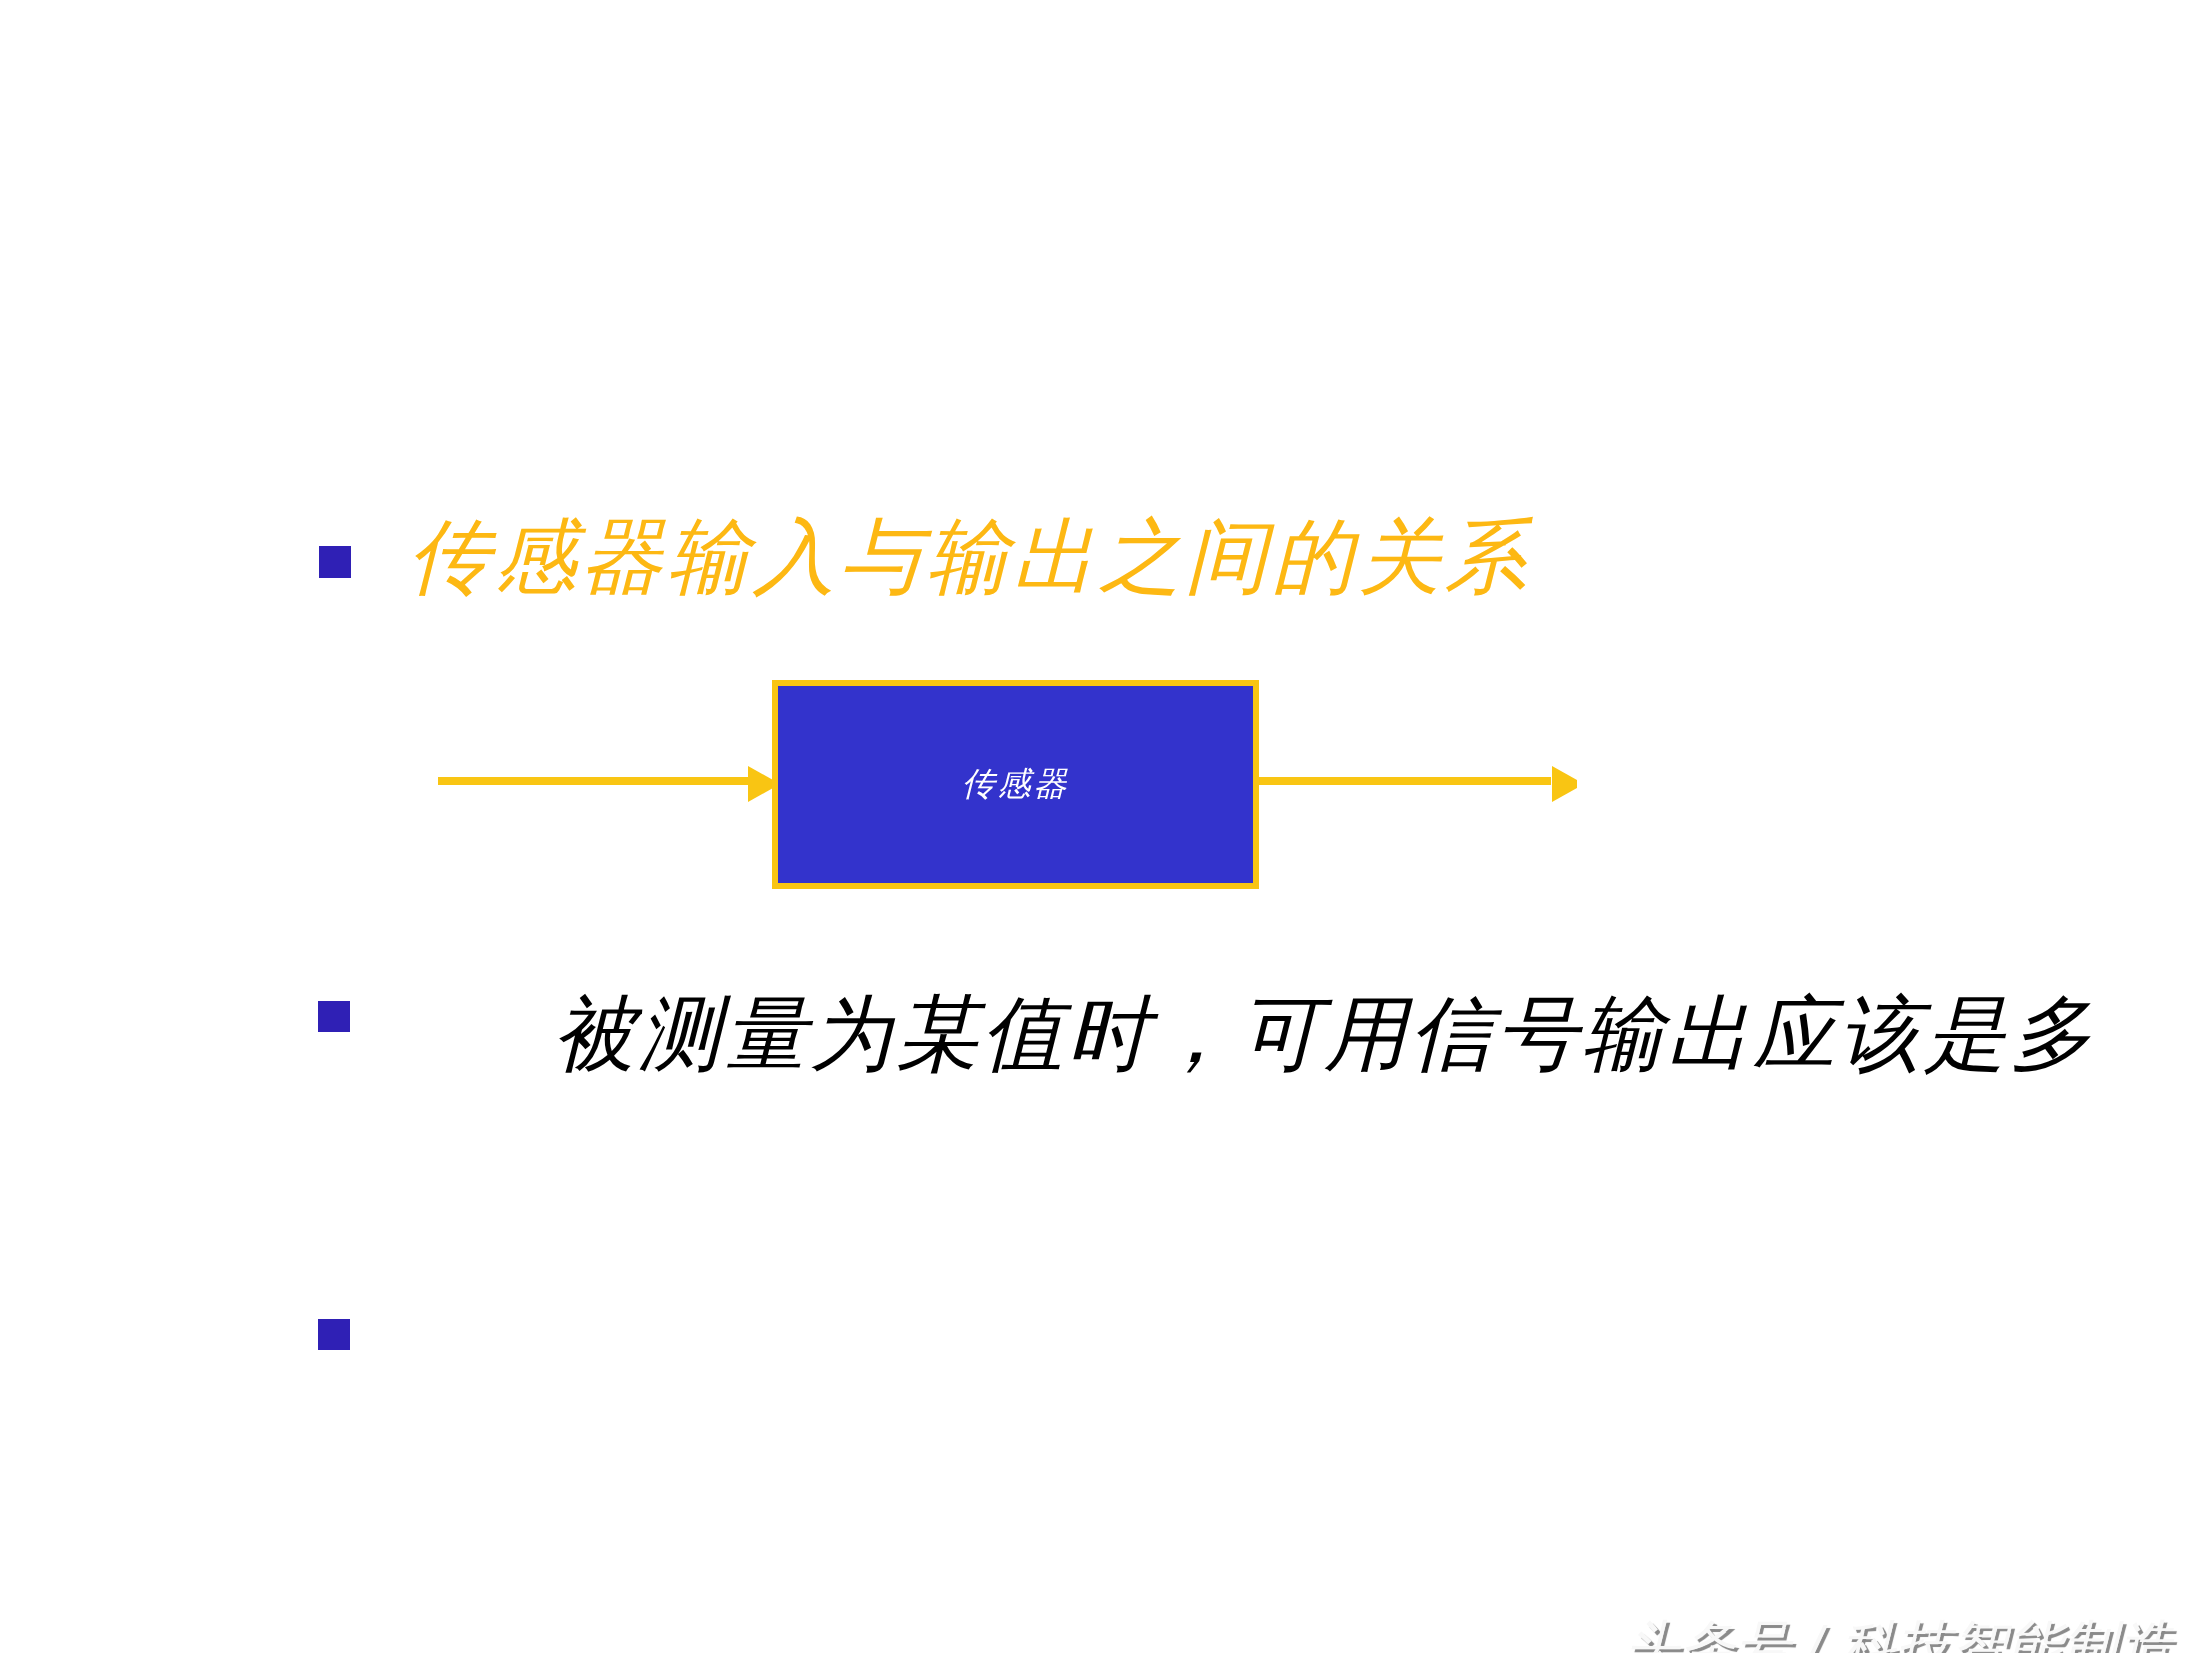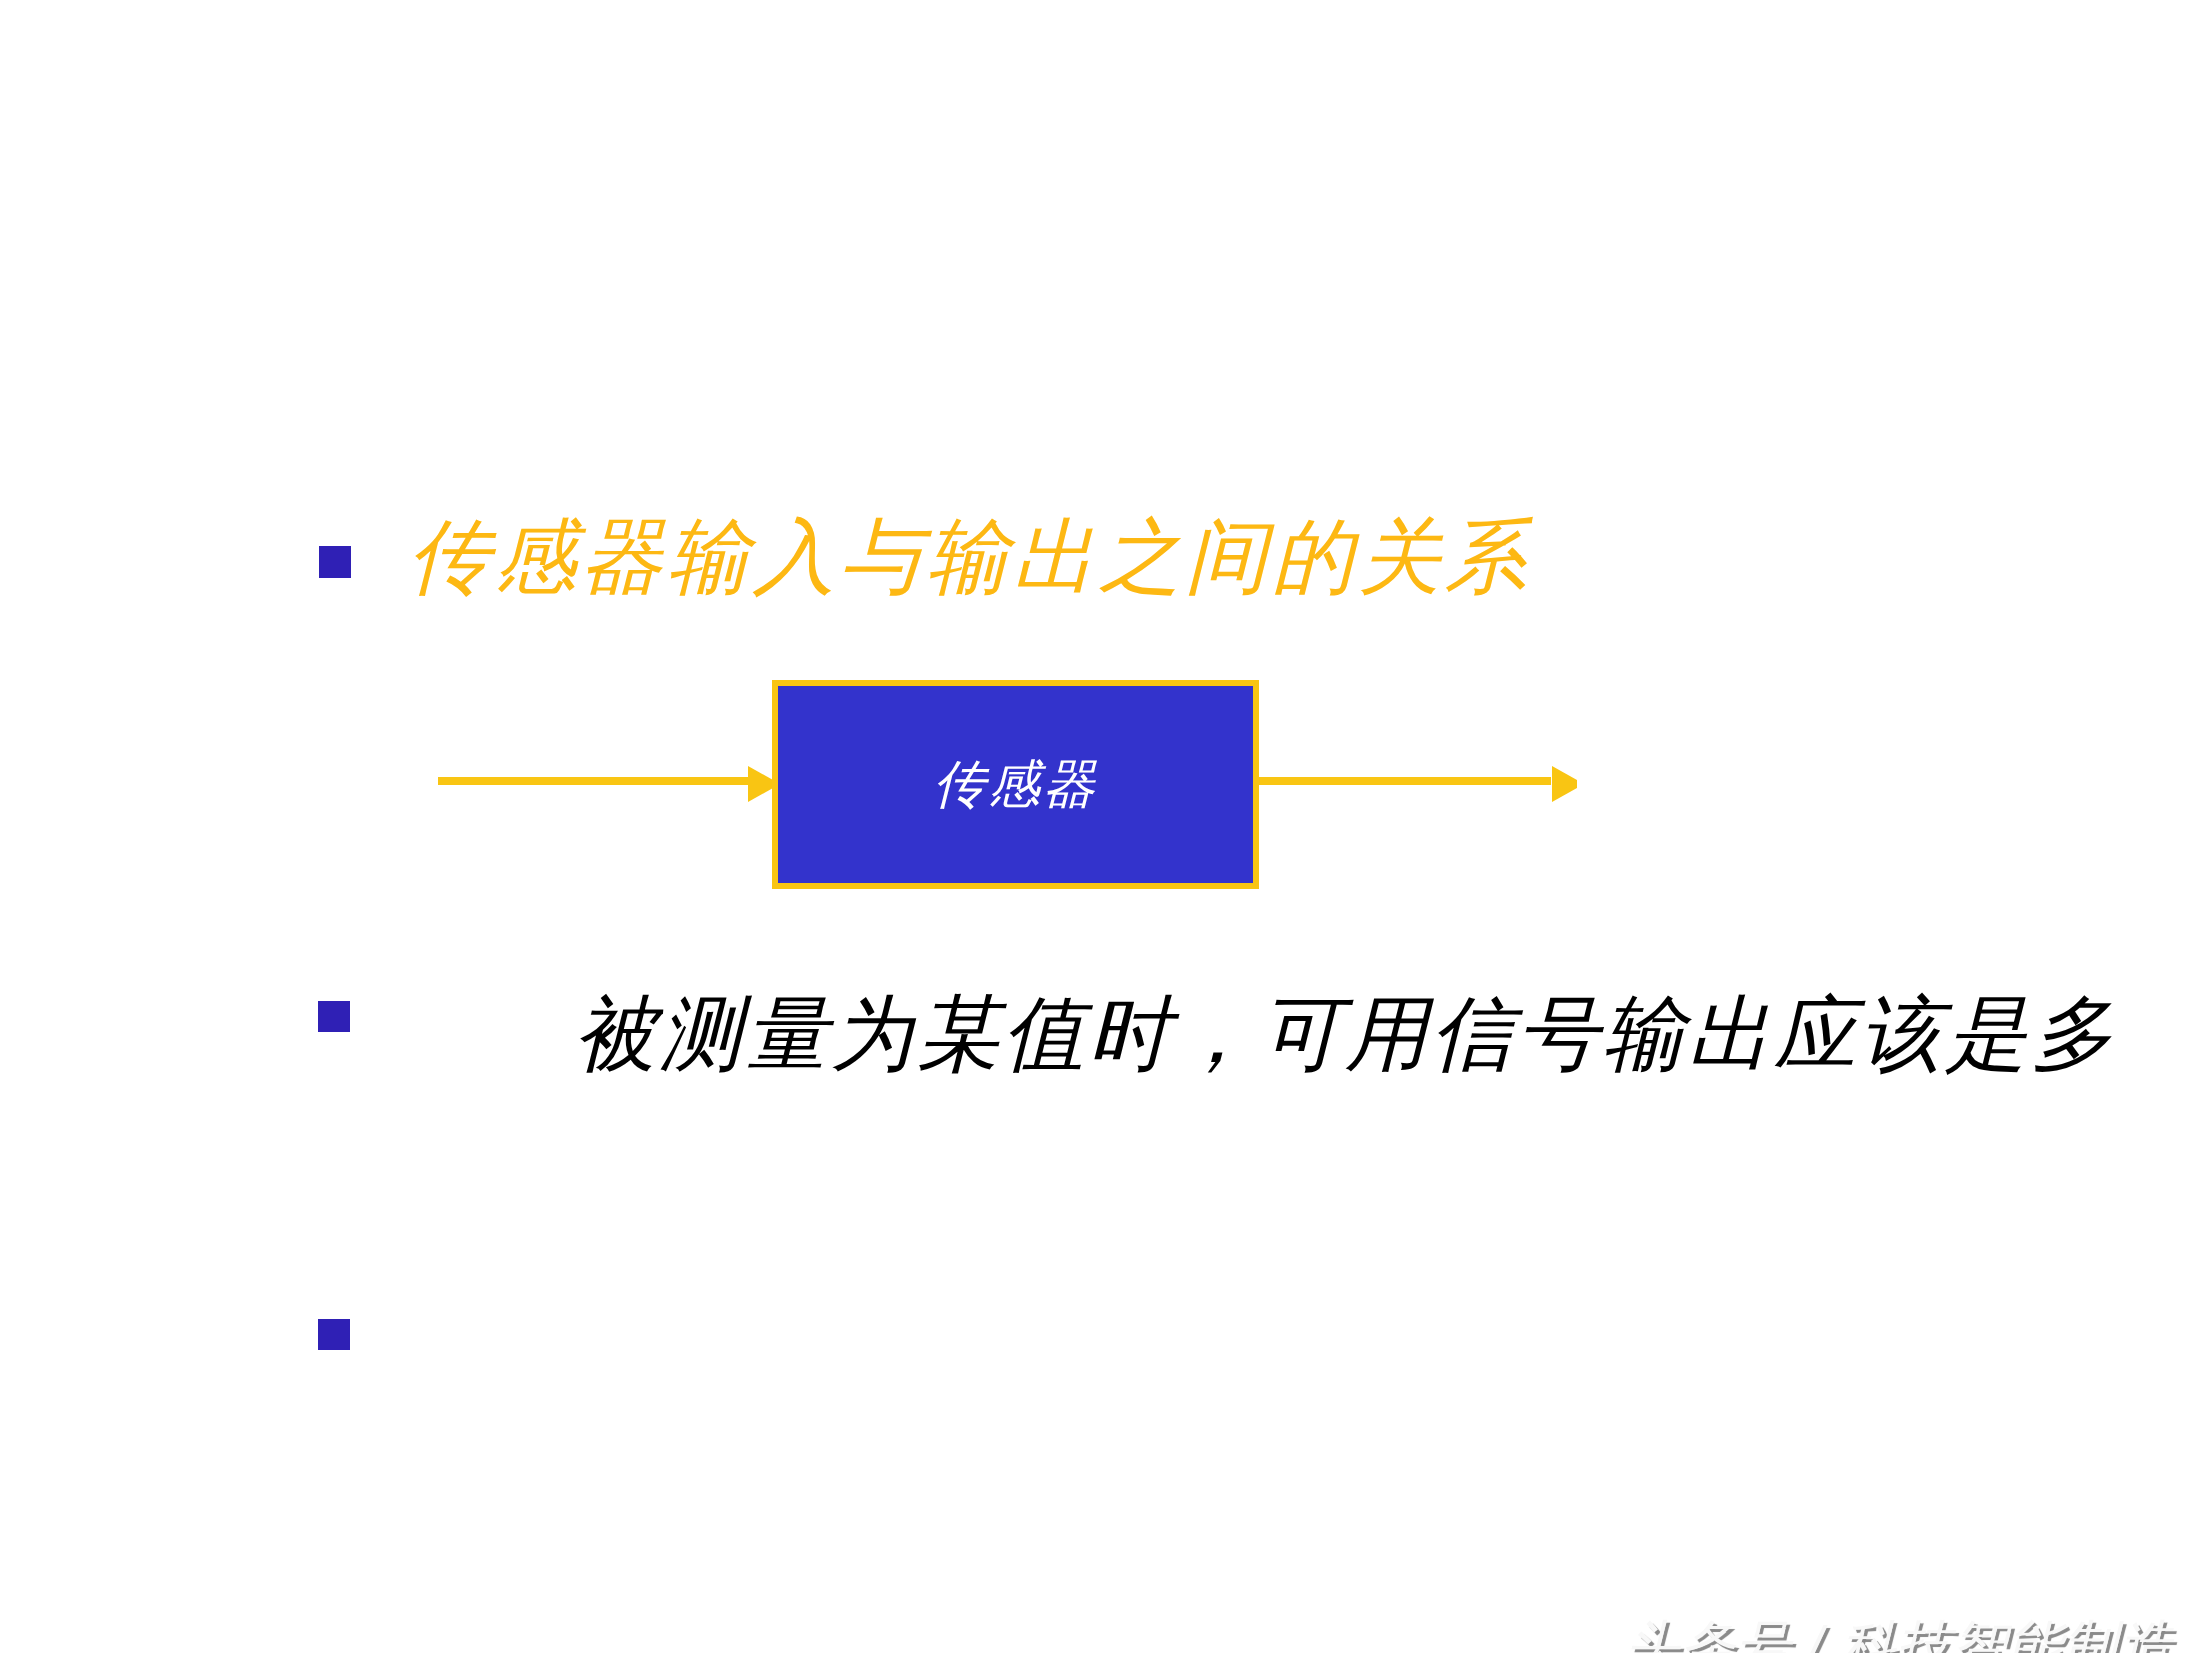--- a/index.html
+++ b/index.html
@@ -47,21 +47,21 @@
     width: 487px;
     height: 209px;
     background: var(--box-blue);
     border: 6.6px solid var(--diagram-gold);
     display: flex;
     align-items: center;
     justify-content: center;
   }
   .sensor-box-label {
     color: #ffffff;
-    font-size: 52px;
+    font-size: 33px;
     letter-spacing: 2.9px;
     white-space: nowrap;
   }
   .arrow-line {
     position: absolute;
     top: 769px;
     height: 7.4px;
     background: var(--diagram-gold);
   }
   .arrow-line.in  { left: 430px;  width: 310px; }
@@ -79,21 +79,20 @@
   .arrow-head.out { left: 1544px; }
   
   .para {
     position: absolute;
     left: 397px;
     width: 1780px;
     font-size: 82px;
     line-height: 88px;
     letter-spacing: 3.7px;
     white-space: nowrap;
-    margin-left: 21px;
   }
   .para.black { top: 975px; color: var(--body-black); }
   .para.green { top: 1281px; color: var(--accent-green); }
   .para .line.indented { text-indent: 140px; }
   
   .watermark {
     position: absolute;
     right: 35px;
     top: 1598px;
     font-family: "Liberation Sans", "DejaVu Sans", sans-serif;

